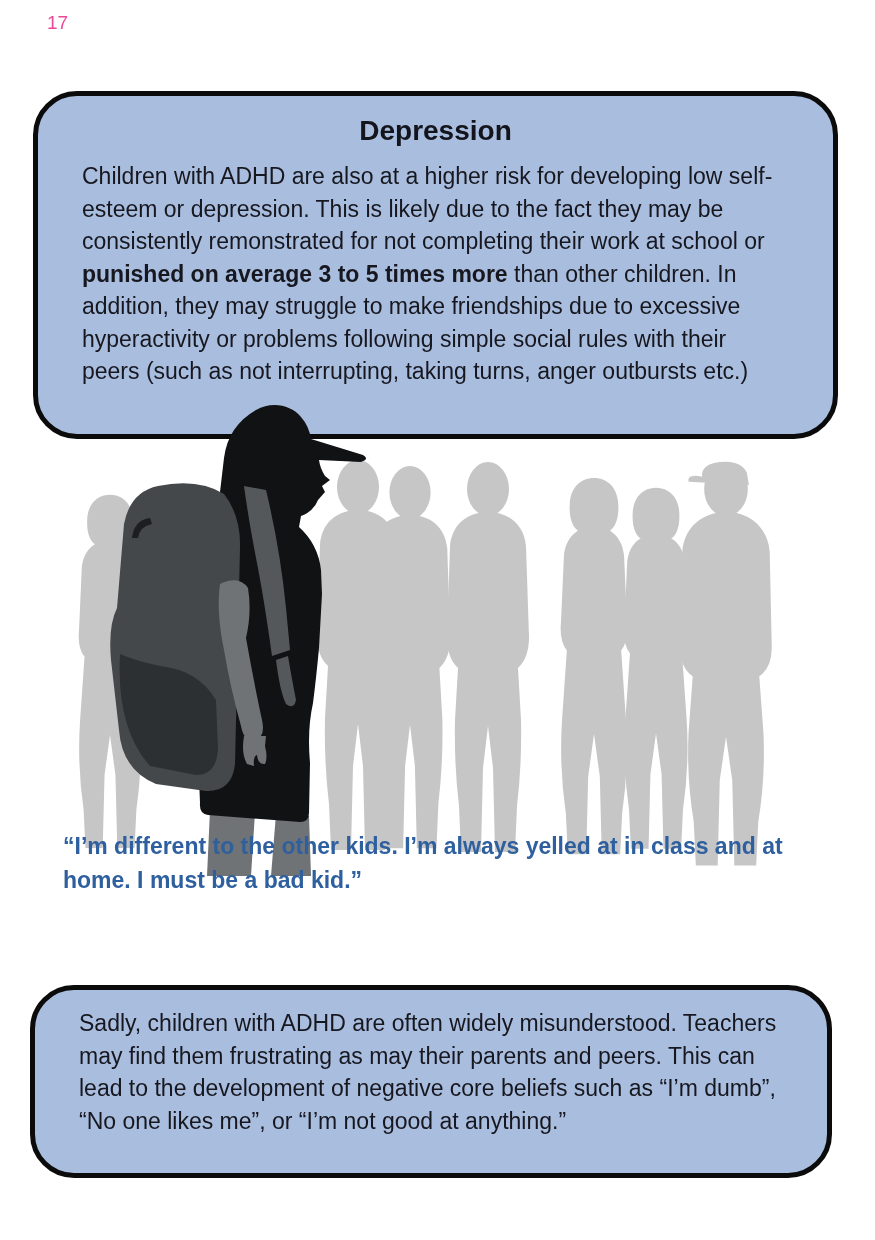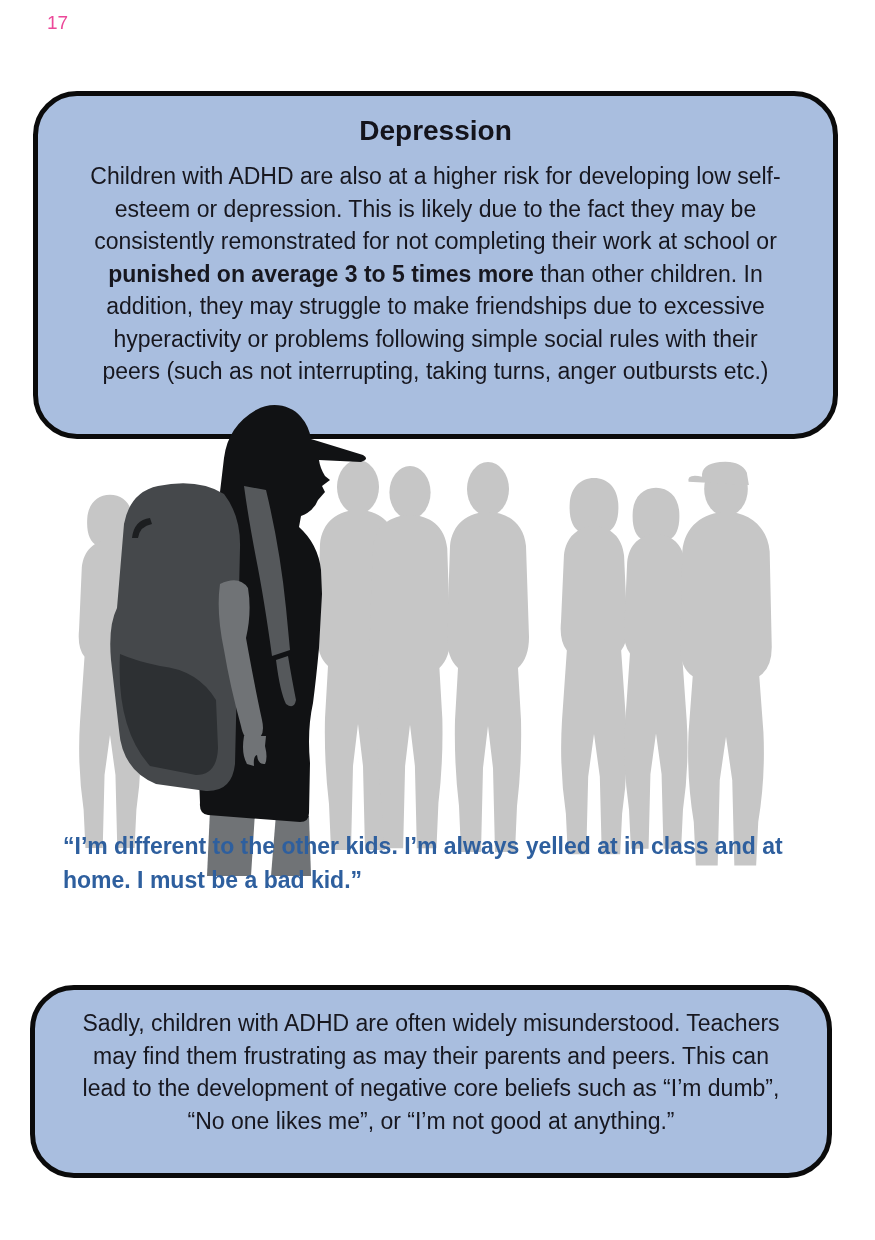--- a/index.html
+++ b/index.html
@@ -28,21 +28,21 @@
     margin:19px 0 0 0;
     text-align:center;
     font-size:28px;
     font-weight:bold;
     color:#14141c;
   }
   .callout-text{
     margin:13px 44px 0 44px;
     font-size:23px;
     line-height:32.5px;
-    text-align:center;
+    text-align:left;
   }
   .callout-bottom .callout-text{margin-top:17px;}
   .illustration{
     position:absolute;left:58px;top:398px;width:760px;height:478px;margin:0;
   }
   .illustration svg{display:block;width:760px;height:478px;}
   .quote{
     position:absolute;left:63px;top:830px;width:758px;margin:0;
     font-size:23px;font-weight:bold;line-height:33.5px;
     color:#2e5f9e;

